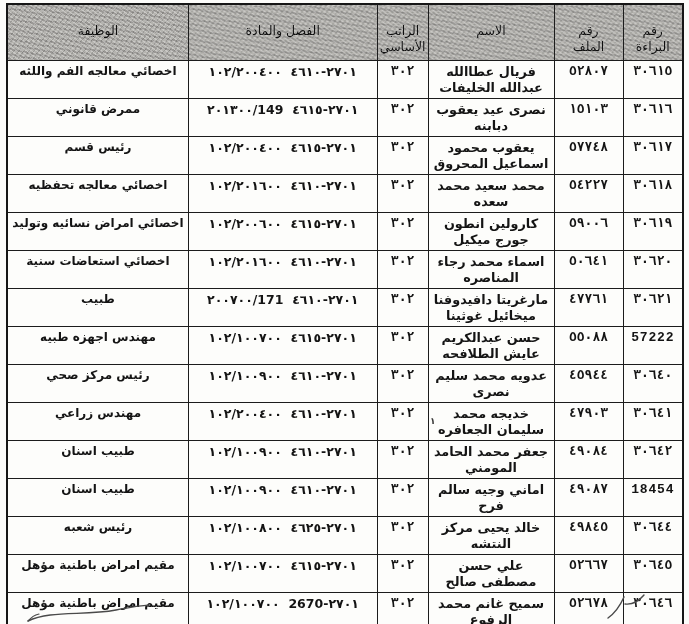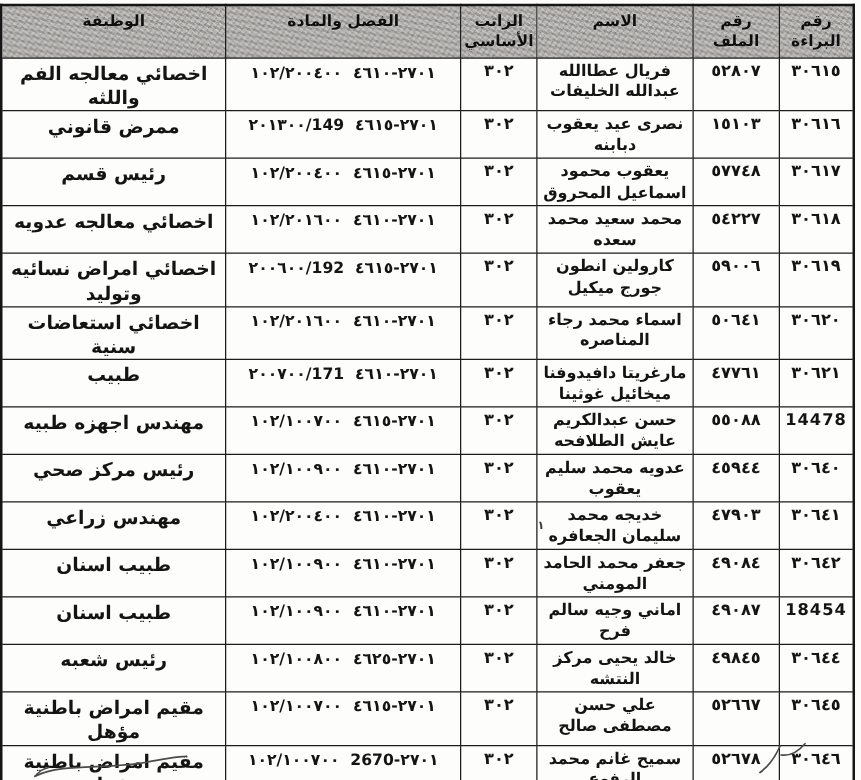--- a/index.html
+++ b/index.html
@@ -25,42 +25,42 @@
   col.c-salary{width:50px;}
   col.c-chapter{width:189px;}
   col.c-job{width:181px;}
   th,td{
     border:1.6px solid #1c1c1c;
     overflow:hidden;
   }
   thead th{
     height:37px;
     vertical-align:top;
-    padding:4px 2px 0;
+    padding:18px 2px 0;
     background-color:#b2b0ac;
     background-image:
       repeating-linear-gradient(37deg, rgba(255,255,255,.28) 0 1px, transparent 1px 3px),
       repeating-linear-gradient(-53deg, rgba(25,25,25,.16) 0 1px, transparent 1px 4px),
       repeating-linear-gradient(11deg, rgba(70,70,70,.22) 0 2px, rgba(190,190,185,.25) 2px 5px);
-    font-size:12.5px;font-weight:bold;color:#0e0e0e;
+    font-size:12.5px;font-weight:normal;color:#0e0e0e;
     text-align:center;line-height:1.25;
     text-shadow:0 0 1px rgba(255,255,255,.5);
   }
   tbody td{
     height:34px;
     vertical-align:top;
     padding:3px 2px 0;
     text-align:center;
     font-size:13px;font-weight:bold;color:#141414;
     line-height:1.28;
   }
   td.cell-chapter{white-space:pre;font-size:12.5px;letter-spacing:.4px;margin-left:27px;}
-  td.cell-num{letter-spacing:.8px;}
+  td.cell-num{letter-spacing:.8px;font-family:Liberation Mono, monospace;}
   td.cell-name{font-size:12.8px;}
-  td.cell-job{font-size:15px;}
+  td.cell-job{font-size:12px;}
   svg.mark{position:absolute;pointer-events:none;}
   .speck{position:absolute;font-size:9px;color:#3a3a3a;font-weight:bold;}
 </style>
 </head>
 <body>
 
 <div class="page">
 
   <table class="doc-table">
     <colgroup>
@@ -117,29 +117,29 @@
       <td class="cell-chapter">٢٧٠١-٤٦١٥  ١٠٢/٢٠٠٤٠٠</td>
       <td class="cell-job">رئيس قسم</td>
     </tr>
 
     <tr>
       <td class="cell-num">٣٠٦١٨</td>
       <td class="cell-num">٥٤٢٢٧</td>
       <td class="cell-name">محمد سعيد محمد سعده</td>
       <td class="cell-num">٣٠٢</td>
       <td class="cell-chapter">٢٧٠١-٤٦١٠  ١٠٢/٢٠١٦٠٠</td>
-      <td class="cell-job">اخصائي معالجه عدويه</td>
+      <td class="cell-job">اخصائي معالجه تحفظيه</td>
     </tr>
 
     <tr>
       <td class="cell-num">٣٠٦١٩</td>
       <td class="cell-num">٥٩٠٠٦</td>
       <td class="cell-name">كارولين انطون جورج ميكيل</td>
       <td class="cell-num">٣٠٢</td>
-      <td class="cell-chapter">٢٧٠١-٤٦١٥  192/٢٠٠٦٠٠</td>
+      <td class="cell-chapter">٢٧٠١-٤٦١٥  ١٠٢/٢٠٠٦٠٠</td>
       <td class="cell-job">اخصائي امراض نسائيه وتوليد</td>
     </tr>
 
     <tr>
       <td class="cell-num">٣٠٦٢٠</td>
       <td class="cell-num">٥٠٦٤١</td>
       <td class="cell-name">اسماء محمد رجاء المناصره</td>
       <td class="cell-num">٣٠٢</td>
       <td class="cell-chapter">٢٧٠١-٤٦١٠  ١٠٢/٢٠١٦٠٠</td>
       <td class="cell-job">اخصائي استعاضات سنية</td>
@@ -148,32 +148,32 @@
     <tr>
       <td class="cell-num">٣٠٦٢١</td>
       <td class="cell-num">٤٧٧٦١</td>
       <td class="cell-name">مارغريتا دافيدوفنا ميخائيل غوثينا</td>
       <td class="cell-num">٣٠٢</td>
       <td class="cell-chapter">٢٧٠١-٤٦١٠  171/٢٠٠٧٠٠</td>
       <td class="cell-job">طبيب</td>
     </tr>
 
     <tr>
-      <td class="cell-num">14478</td>
+      <td class="cell-num">57222</td>
       <td class="cell-num">٥٥٠٨٨</td>
       <td class="cell-name">حسن عبدالكريم عايش الطلافحه</td>
       <td class="cell-num">٣٠٢</td>
       <td class="cell-chapter">٢٧٠١-٤٦١٥  ١٠٢/١٠٠٧٠٠</td>
       <td class="cell-job">مهندس اجهزه طبيه</td>
     </tr>
 
     <tr>
       <td class="cell-num">٣٠٦٤٠</td>
       <td class="cell-num">٤٥٩٤٤</td>
-      <td class="cell-name">عدويه محمد سليم يعقوب</td>
+      <td class="cell-name">عدويه محمد سليم نصرى</td>
       <td class="cell-num">٣٠٢</td>
       <td class="cell-chapter">٢٧٠١-٤٦١٠  ١٠٢/١٠٠٩٠٠</td>
       <td class="cell-job">رئيس مركز صحي</td>
     </tr>
 
     <tr>
       <td class="cell-num">٣٠٦٤١</td>
       <td class="cell-num">٤٧٩٠٣</td>
       <td class="cell-name">خديجه محمد سليمان الجعافره</td>
       <td class="cell-num">٣٠٢</td>

